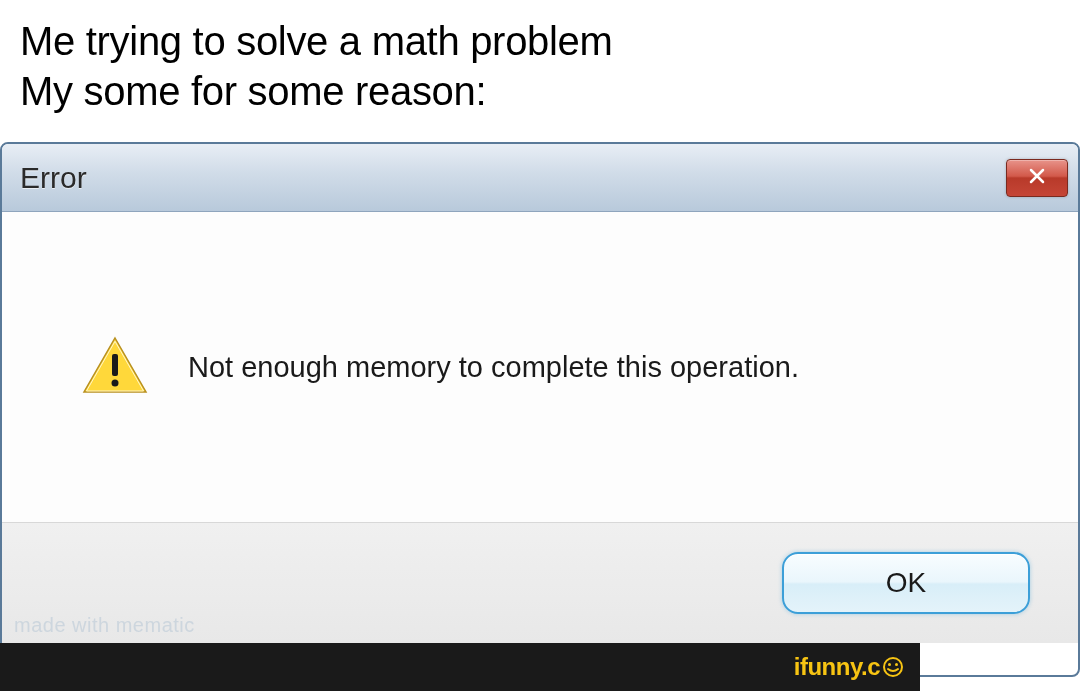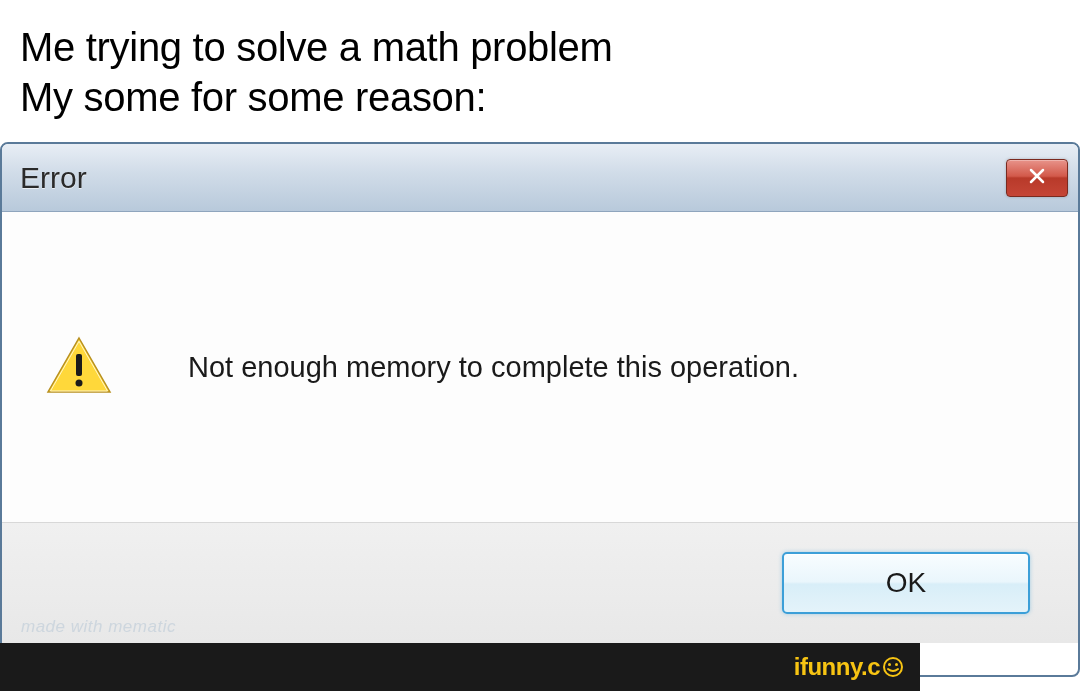--- a/index.html
+++ b/index.html
@@ -11,21 +11,21 @@
     body {
       width: 1080px;
       height: 691px;
       background: #fff;
       font-family: "Segoe UI", Tahoma, Arial, sans-serif;
       position: relative;
       overflow: hidden;
     }
     
     .caption-area {
-      padding: 22px 20px 18px 20px;
+      padding: 16px 20px 18px 20px;
       background: #fff;
     }
     
     .caption-line {
       font-size: 40px;
       font-weight: 300;
       color: #000;
       line-height: 1.25;
       letter-spacing: -0.3px;
     }
@@ -76,22 +76,21 @@
     .close-btn svg {
       width: 18px;
       height: 18px;
     }
     
     .body-area {
       height: 310px;
       background: #fdfdfd;
       display: flex;
       align-items: center;
-      padding: 0 40px 0 42px;
-      gap: 36px;
+      padding: 0 40px 0 78px;
     }
     
     .warning-icon {
       width: 70px;
       height: 70px;
       margin-right: 38px;
       flex-shrink: 0;
     }
     
     .message-text {
@@ -109,39 +108,38 @@
       justify-content: flex-end;
       padding-right: 48px;
       position: relative;
     }
     
     .ok-button {
       width: 248px;
       height: 62px;
       background: linear-gradient(to bottom, #f8fdff 0%, #eaf6fc 48%, #d8eef8 52%, #e4f3fa 100%);
       border: 2px solid #3c9fd8;
-      border-radius: 5px;
+      border-radius: 16px;
       font-size: 28px;
       color: #1a1a1a;
       cursor: pointer;
       box-shadow: 0 0 4px rgba(60,159,216,0.4), inset 0 1px 0 rgba(255,255,255,0.8);
       display: flex;
       align-items: center;
       justify-content: center;
     }
     
     .watermark-mematic {
       position: absolute;
-      left: 19px;
+      left: 12px;
       bottom: 6px;
-      font-size: 17px;
+      font-size: 20px;
       color: rgba(200,210,220,0.85);
       font-weight: 400;
       letter-spacing: 0.5px;
-      font-style: italic;
     }
     
     .bottom-bar {
       position: absolute;
       left: 0;
       bottom: 0;
       width: 920px;
       height: 48px;
       background: #1a1a1a;
       display: flex;

